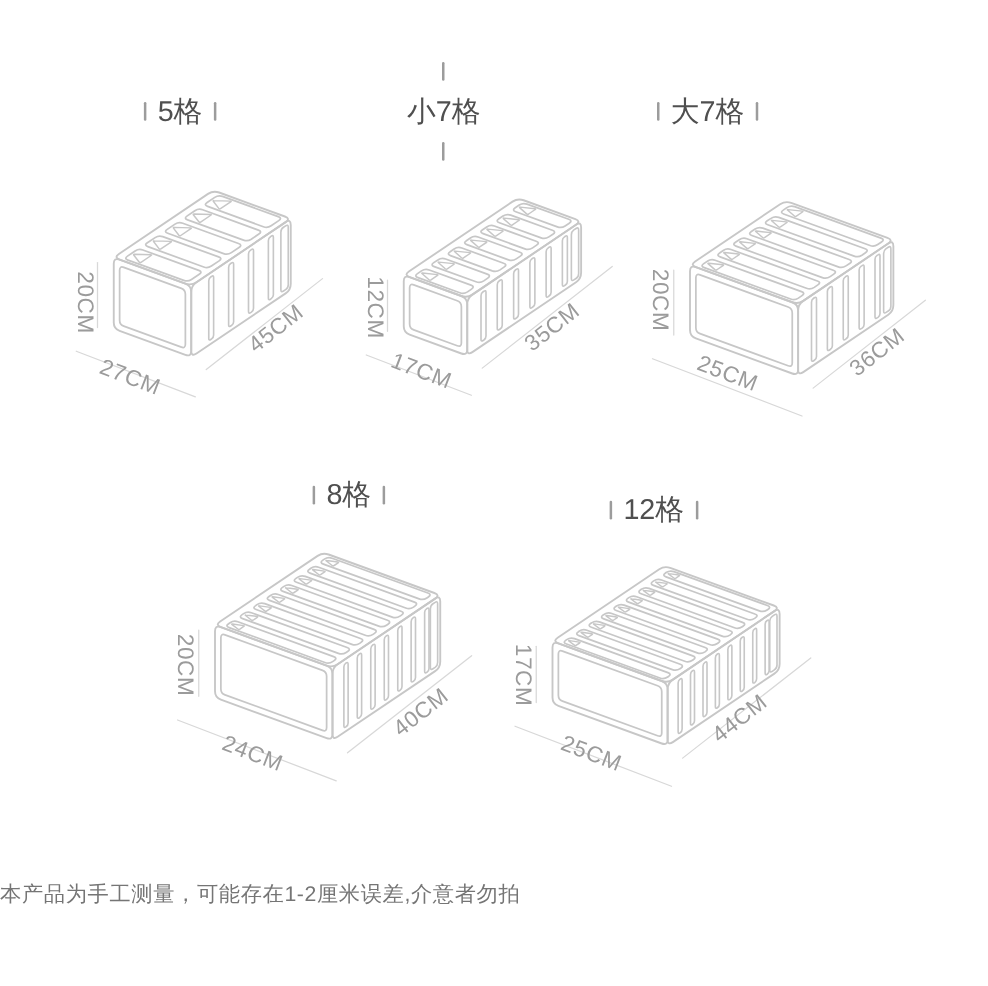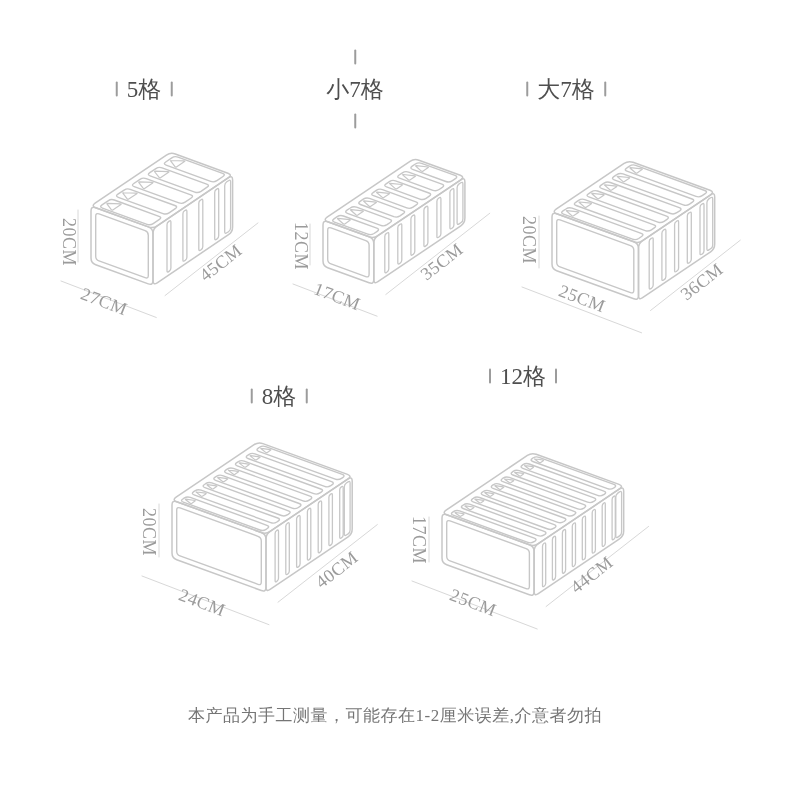--- a/index.html
+++ b/index.html
@@ -1,28 +1,28 @@
 <!DOCTYPE html>
 <html><head>
 <meta charset="utf-8">
 <style>
   html,body{margin:0;padding:0;background:#ffffff;}
   .canvas{position:relative;width:790px;height:789px;background:#ffffff;overflow:hidden;
-          font-family:Liberation Serif, serif;}
+          font-family:Liberation Sans, sans-serif;}
   svg.art{position:absolute;left:0;top:0;}
   .title{position:absolute;display:flex;align-items:center;gap:9px;
          transform:translate(-50%,-50%);font-size:23px;font-weight:500;
          color:#4f4f4f;white-space:nowrap;}
   .title .bar{width:2px;height:15px;background:#9c9c9c;border-radius:1px;}
   .dim{position:absolute;font-size:18px;color:#9b9b9b;letter-spacing:.5px;
        white-space:nowrap;transform-origin:center center;}
   .dim.v{transform:translate(-50%,-50%) rotate(90deg);}
   .dim.w{transform:translate(-50%,-50%) rotate(21deg);}
   .dim.l{transform:translate(-50%,-50%) rotate(-38deg);}
-  .disclaimer{position:absolute;left:0;right:0;top:704px;text-align:center;
+  .disclaimer{position:absolute;left:0;right:0;top:704px;text-align:left;
               font-size:17px;color:#757575;letter-spacing:.5px;}
 </style>
 </head>
 <body>
 
 <div class="canvas">
   <svg class="art" id="art" width="790" height="789" viewBox="0 0 790 789">
       <g fill="none" stroke="#c7c7c7" stroke-linejoin="round" stroke-linecap="round">
         <path d="M95.7 207.7 L148.3 226.9 Q153.0 228.6 153.0 233.6 L153.0 280.6 Q153.0 285.6 148.3 283.9 L95.7 264.7 Q91.0 263.0 91.0 258.0 L91.0 211.0 Q91.0 206.0 95.7 207.7 Z" stroke-width="1.5"></path>
         <path d="M95.7 207.7 L148.3 226.9 Q153.0 228.6 157.2 225.8 L228.5 177.7 Q232.6 174.9 227.9 173.2 L175.3 154.0 Q170.6 152.3 166.4 155.1 L95.1 203.2 Q91.0 206.0 95.7 207.7 Z" stroke-width="1.5"></path>
@@ -200,21 +200,21 @@
       <div class="dim w" style="left: 582px; top: 299px;">25CM</div>
       <div class="dim l" style="left: 702px; top: 282px;">36CM</div>
       <div class="title" style="left: 256px; top: 396px; margin-left: 23px;">
         <span class="bar"></span>
         <span>8格</span>
         <span class="bar"></span>
       </div>
       <div class="dim v" style="left: 148px; top: 532px;">20CM</div>
       <div class="dim w" style="left: 202px; top: 603px;">24CM</div>
       <div class="dim l" style="left: 337px; top: 570px;">40CM</div>
-      <div class="title" style="left: 523px; top: 376px;">
+      <div class="title" style="left: 523px; top: 408px;">
         <span class="bar"></span>
         <span>12格</span>
         <span class="bar"></span>
       </div>
       <div class="dim v" style="left: 418px; top: 540px;">17CM</div>
       <div class="dim w" style="left: 473px; top: 603px;">25CM</div>
       <div class="dim l" style="left: 592px; top: 575px;">44CM</div>
     </div>
   <div class="disclaimer">本产品为手工测量，可能存在1-2厘米误差,介意者勿拍</div>
 </div>

